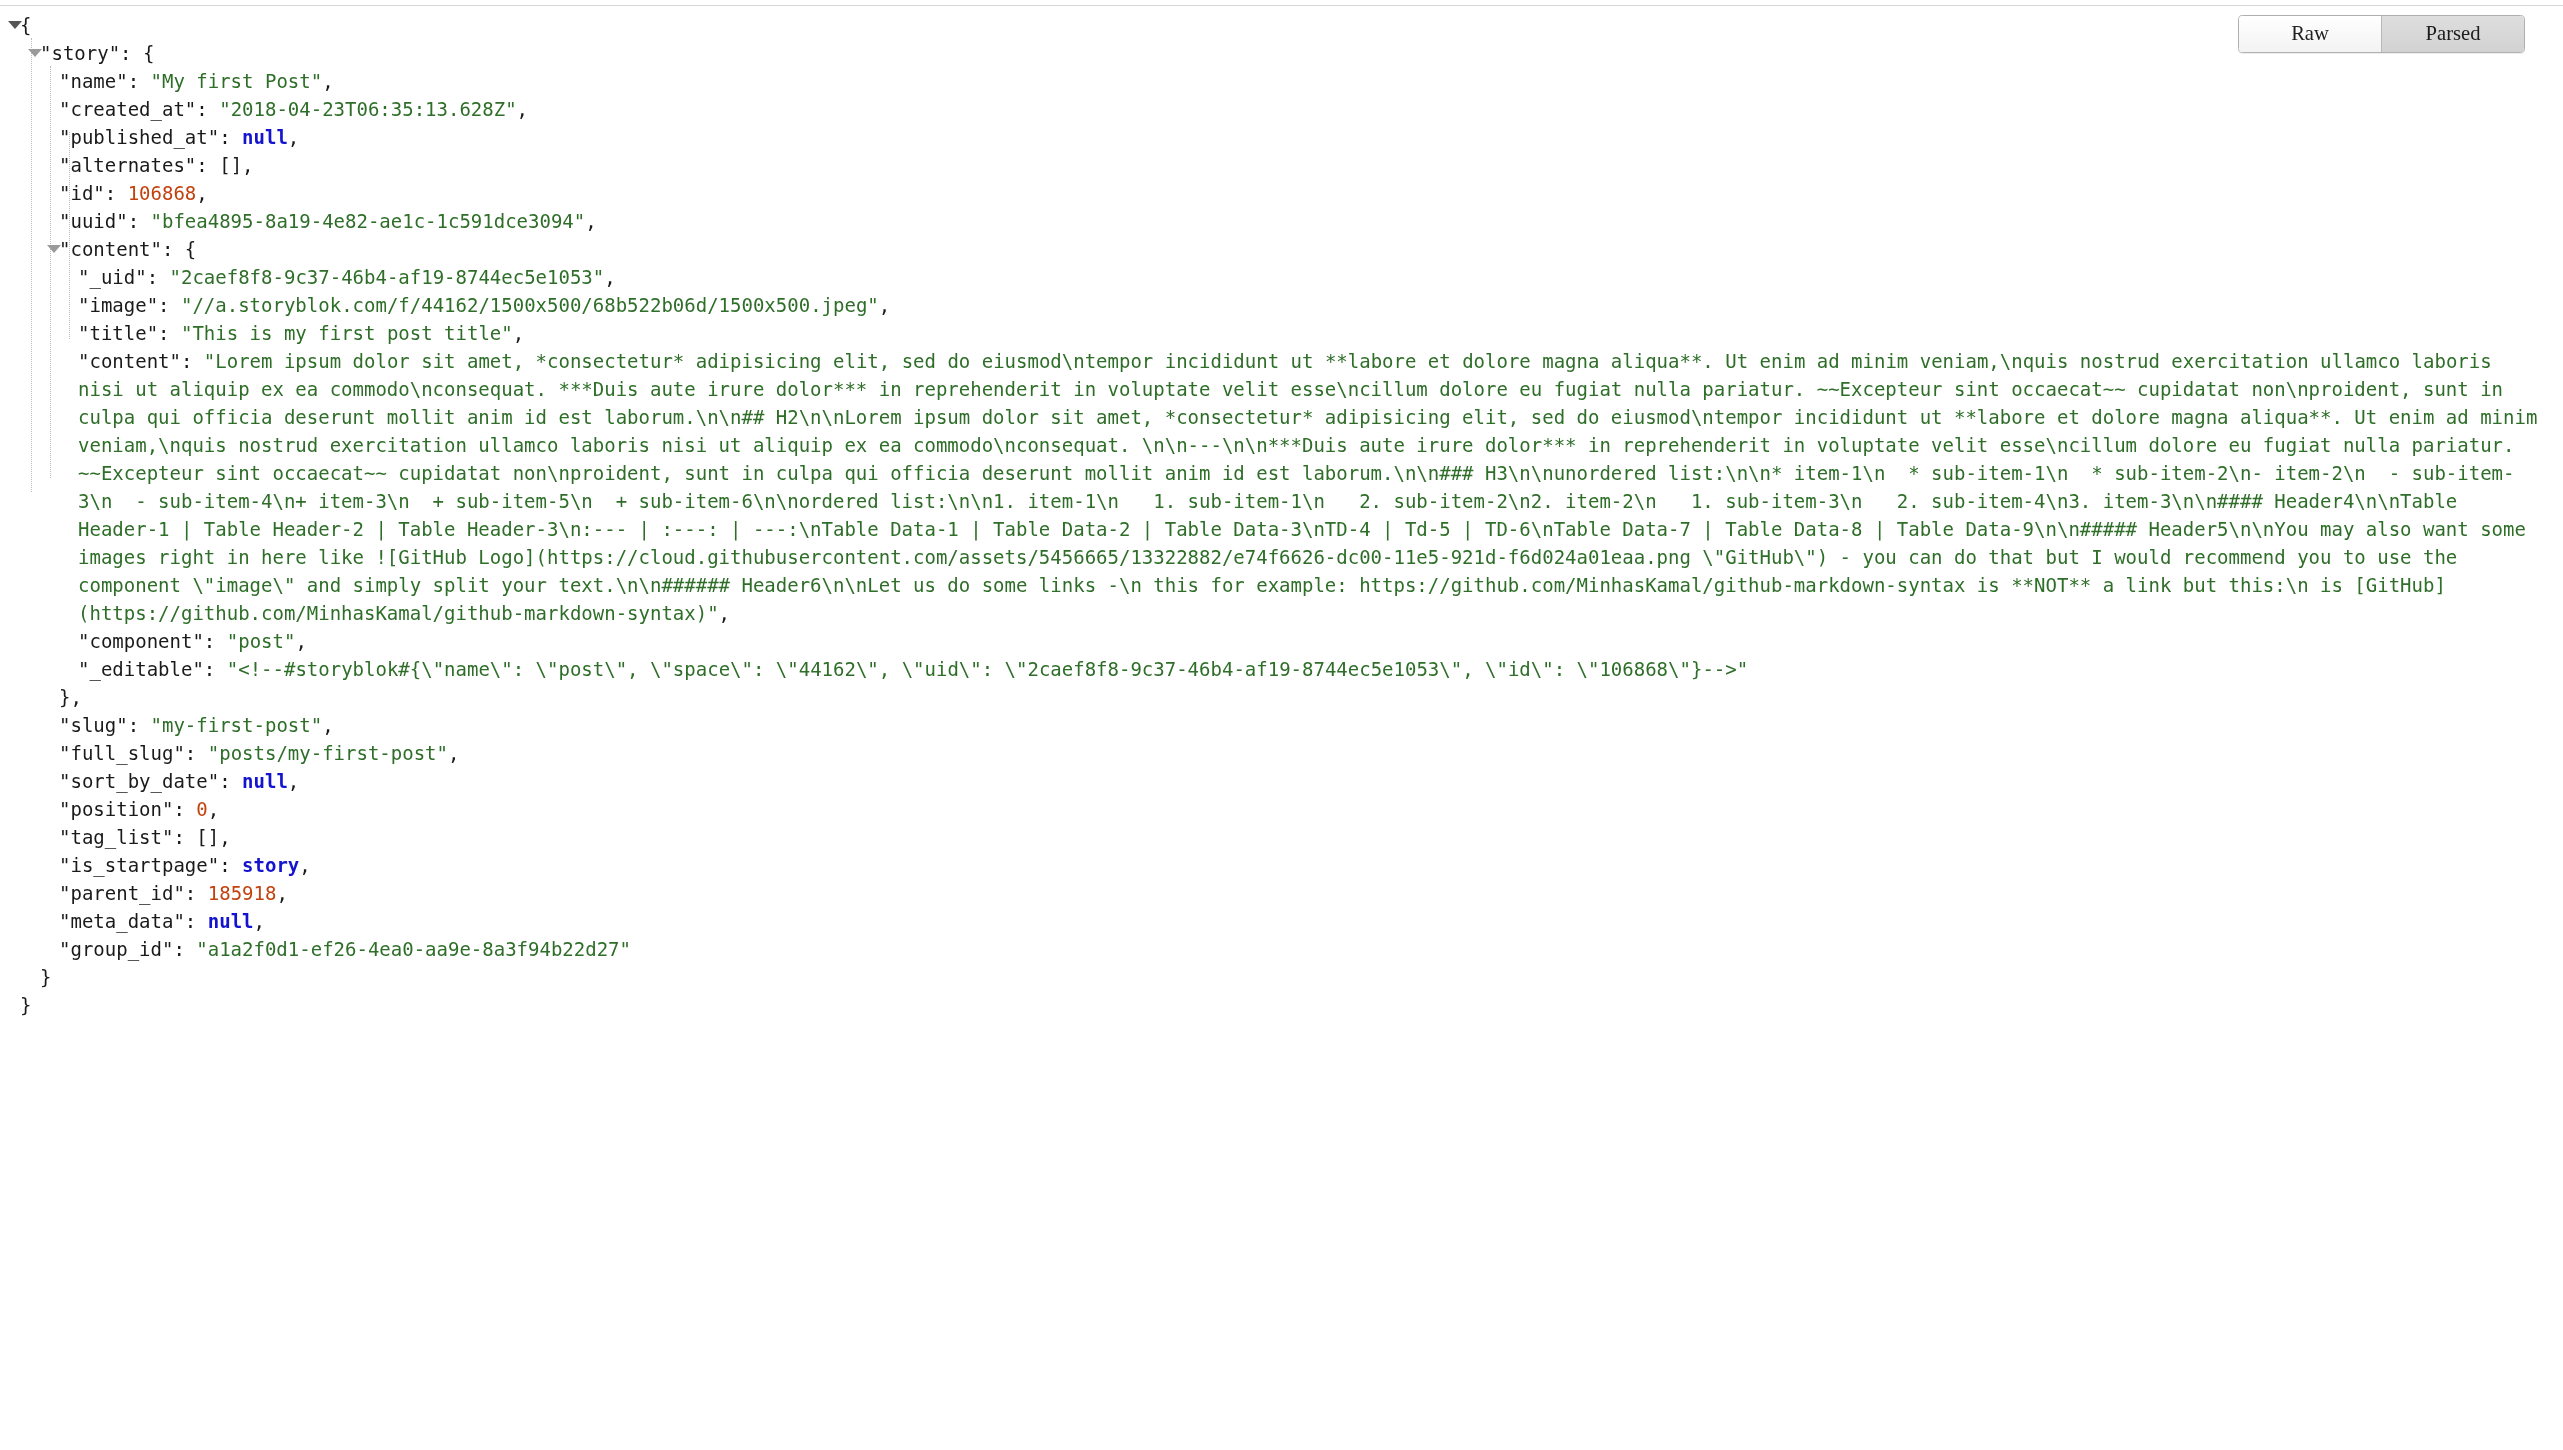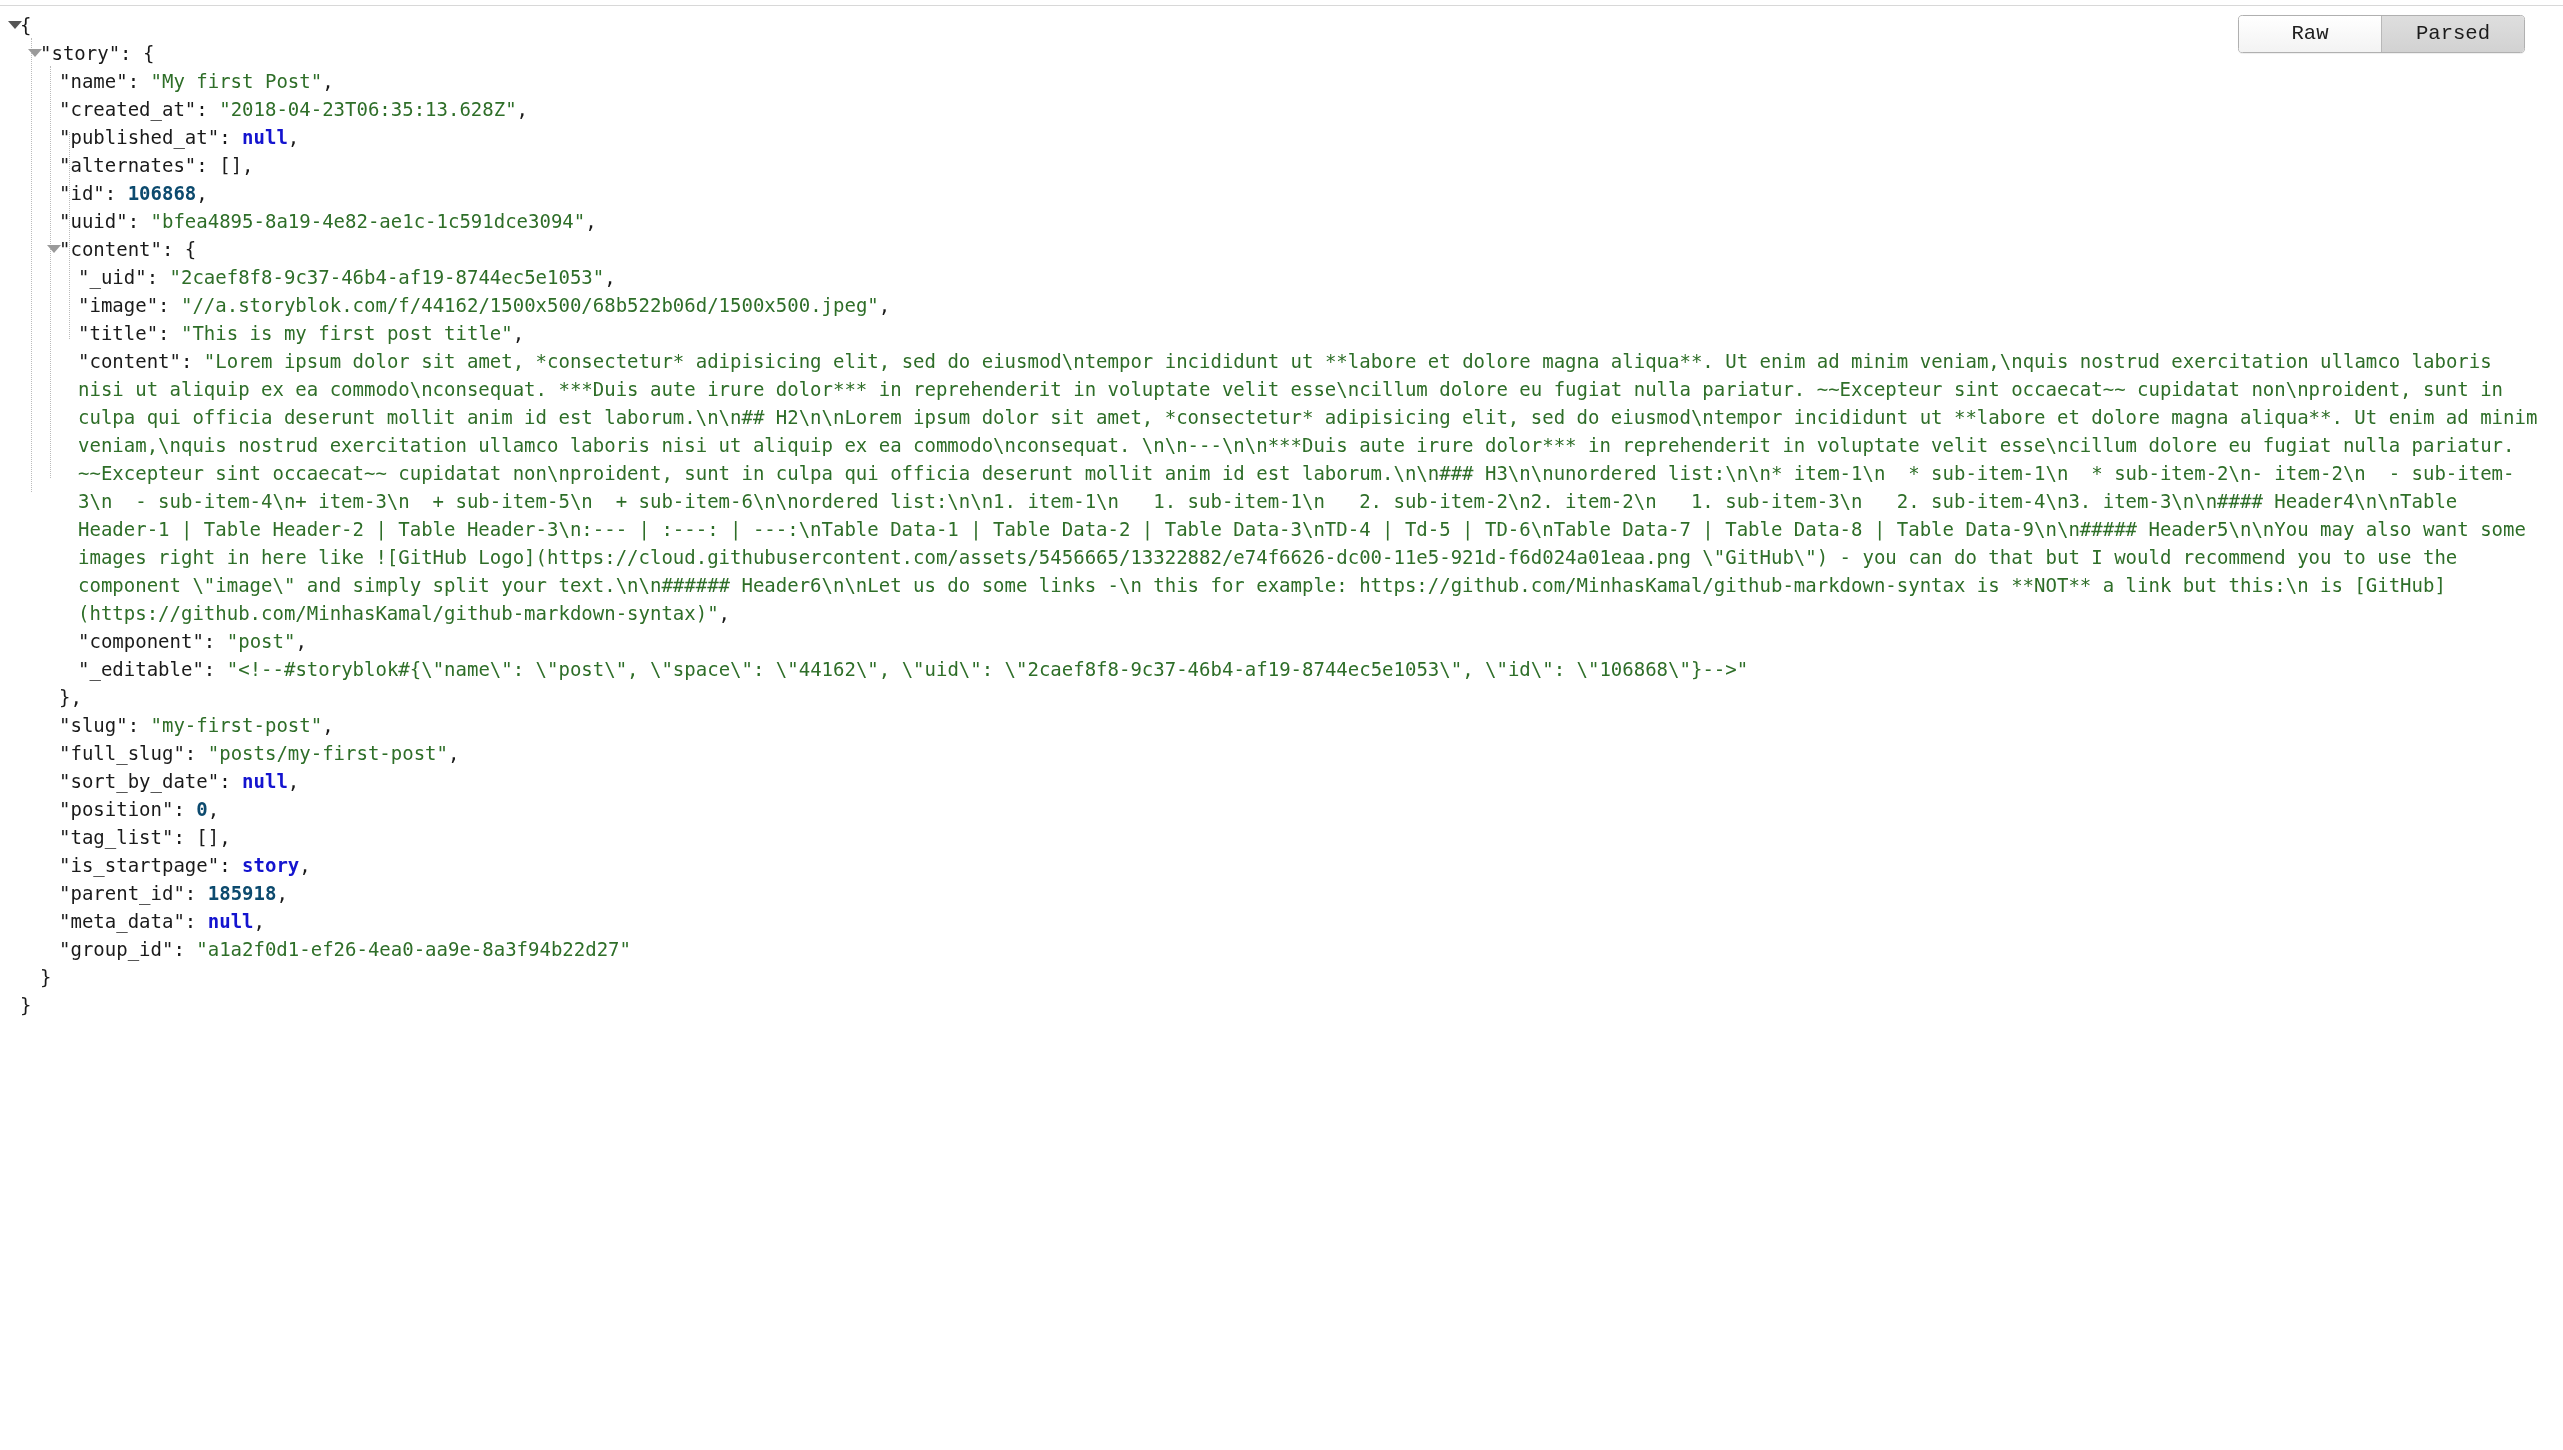--- a/index.html
+++ b/index.html
@@ -26,21 +26,21 @@
   
   .segmented {
     position: absolute;
     right: 38px;
     top: 15.3px;
     display: flex;
     border: 0.8px solid #b0b0b0;
     border-radius: 4.6px;
     overflow: hidden;
     box-shadow: 0 0.8px 0.8px rgba(0,0,0,.07);
-    font-family: Liberation Mono, monospace;
+    font-family: Liberation Serif, serif;
   }
   .seg-btn {
     padding: 6.1px 26px;
     font-size: 20.6px;
     line-height: 1.15;
     color: #222;
     background: linear-gradient(#ffffff, #f3f3f3);
     cursor: default;
     user-select: none;
     text-align: center;
@@ -87,21 +87,21 @@
   
   .guide {
     position: absolute;
     top: 0;
     width: 0;
     border-left: 0.8px dotted #bbbbbb;
   }
 
   .key  { color: #1a1a1a; }
   .str  { color: #2e6e28; }
-  .num  { color: #0c4a6e; font-weight: bold; }
+  .num  { color: #c2410c; font-weight: normal; }
   .lit  { color: #1414cf; font-weight: bold; text-align: right; }
   .pun  { color: #1a1a1a; }
   .ltext {
     display: inline;
     color: #2e6e28;
     white-space: pre-wrap;
     word-break: break-word;
   }
 </style>
 </head>

